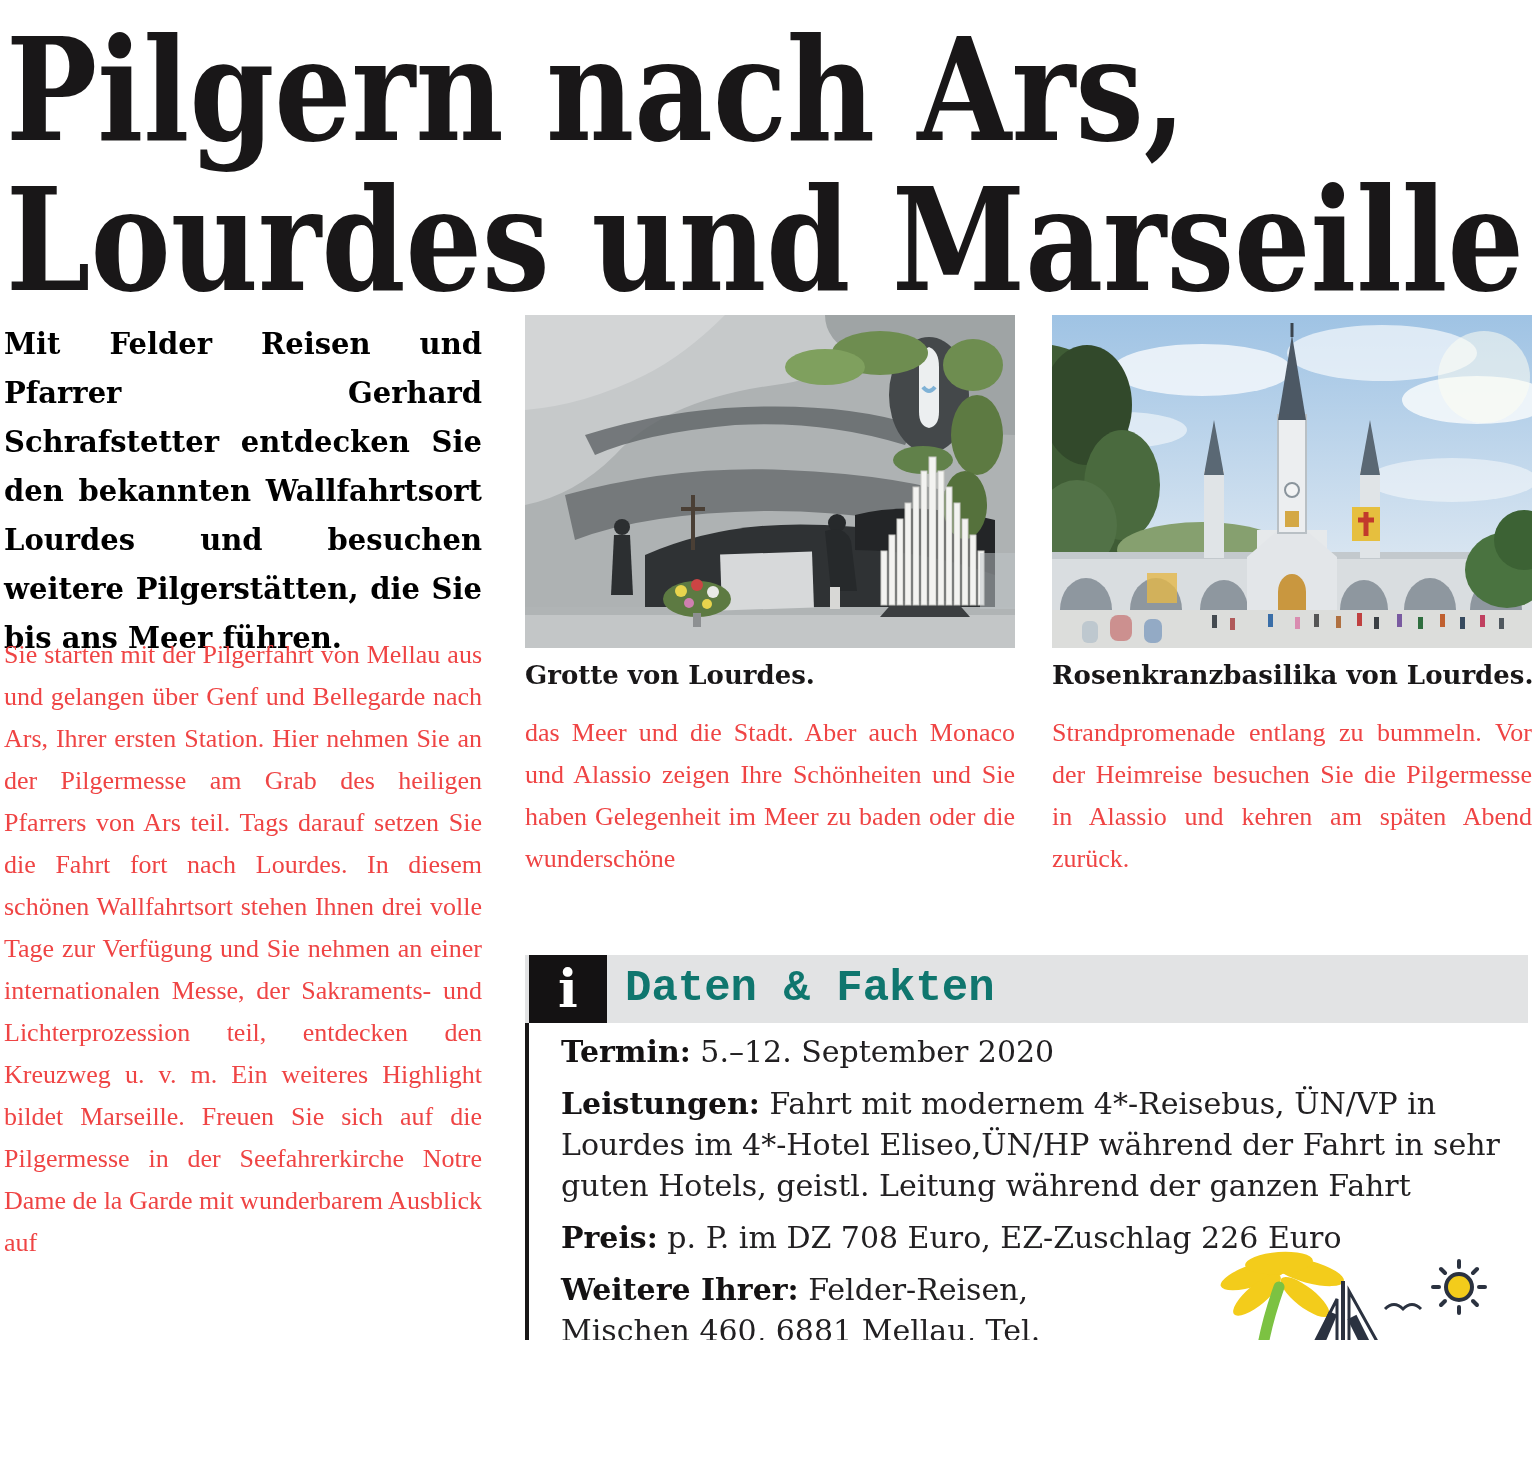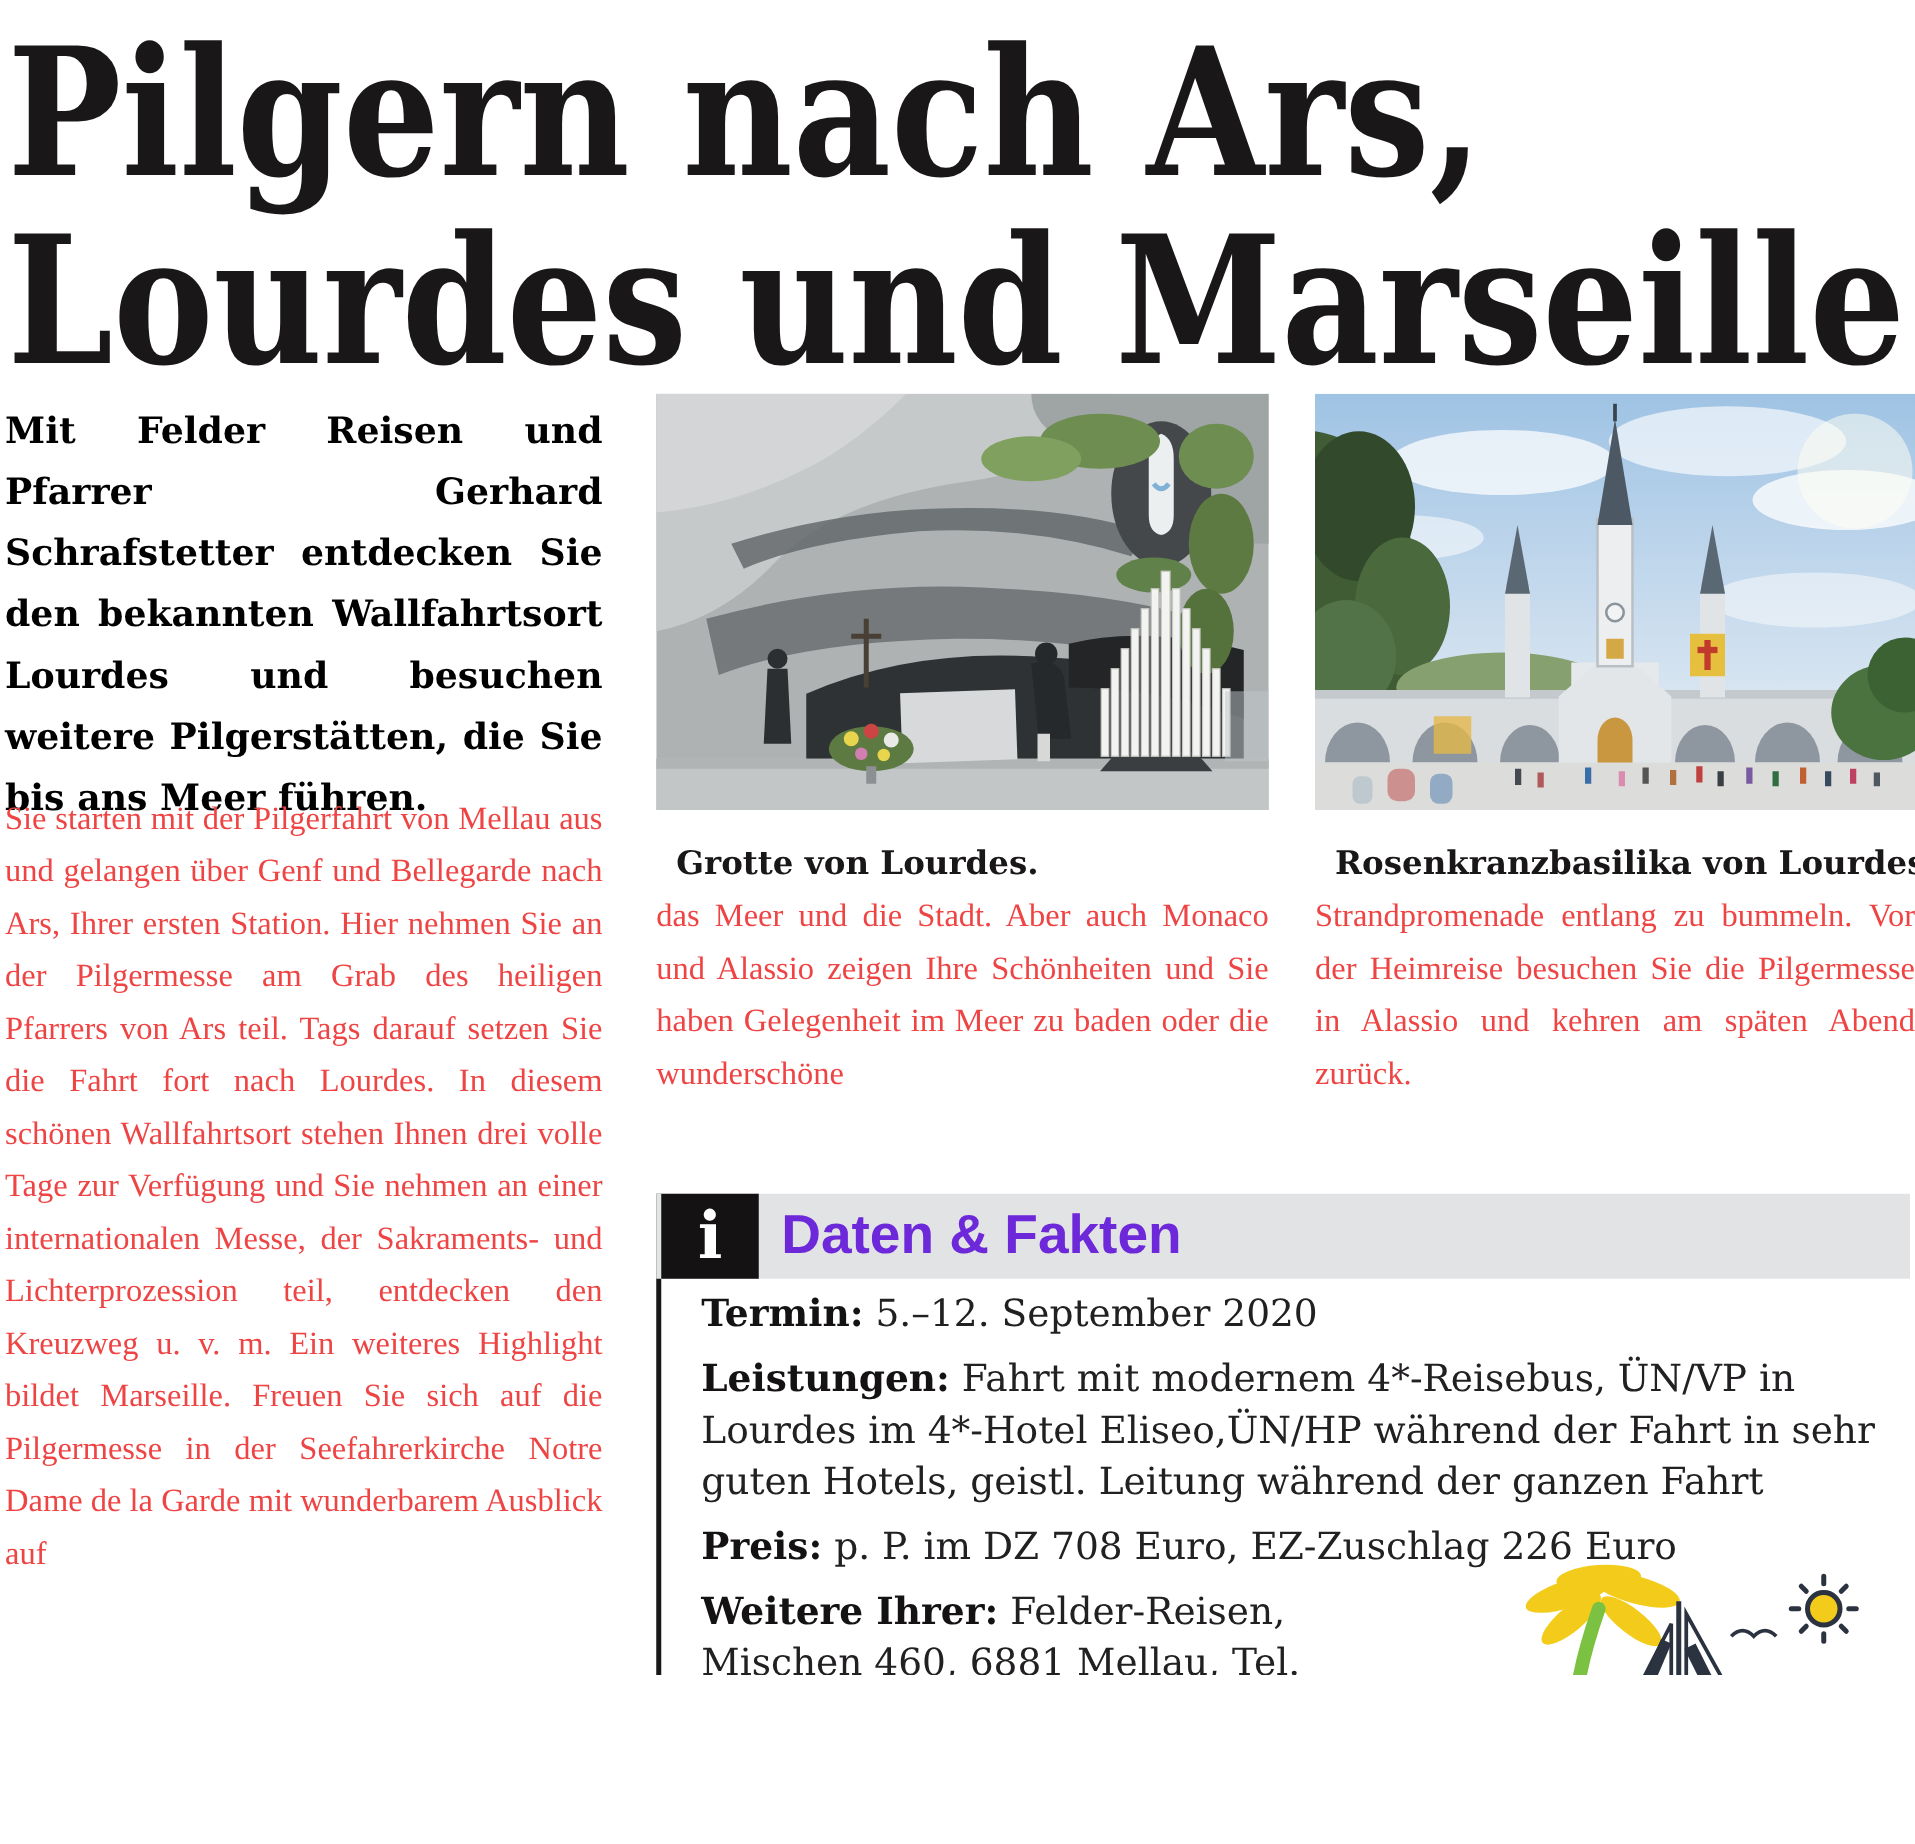--- a/index.html
+++ b/index.html
@@ -15,34 +15,34 @@
   
   .body-col{position:absolute;margin:0;font-family:"Liberation Serif","DejaVu Serif",serif;
             font-size:26px;line-height:42px;text-align:justify;color:#ef4444;hyphens:auto;}
   .col-left{left:4px;top:634px;width:478px;}
   .col-mid{left:525px;top:712px;width:490px;}
   .col-right{left:1052px;top:712px;width:480px;}
   
   .photo{position:absolute;display:block;}
   .photo1{left:525px;top:315px;width:490px;height:333px;}
   .photo2{left:1052px;top:315px;width:480px;height:333px;}
-  .caption{position:absolute;margin:16px;font-weight:bold;font-size:26px;white-space:nowrap;
+  .caption{position:absolute;margin:0;font-weight:bold;font-size:26px;white-space:nowrap;
            font-family:"DejaVu Serif",serif;color:#191718;text-align:center;}
   .cap1{left:525px;top:660px;}
   .cap2{left:1052px;top:660px;}
   
   .infobox{position:absolute;left:525px;top:955px;width:1003px;height:508px;
            border-left:4px solid #191718;border-bottom:4px solid #191718;box-sizing:border-box;}
   .infobox-header{position:absolute;left:-4px;top:0;width:1003px;height:68px;background:#e2e3e4;}
   .info-icon-box{position:absolute;left:0;top:0;width:78px;height:68px;background:#141213;
                  display:flex;align-items:center;justify-content:center;}
   .info-icon-glyph{color:#ffffff;font-family:"DejaVu Serif",serif;font-weight:bold;
                    font-size:52px;line-height:1;}
   .infobox-title{position:absolute;left:96px;top:8px;margin:0;font-weight:bold;font-size:44px;
-                 font-family:Liberation Sans, sans-serif;color:#6d28d9;white-space:nowrap;}
+                 font-family:Liberation Mono, monospace;color:#0f766e;white-space:nowrap;}
   .info-items{position:absolute;left:32px;top:76px;width:950px;}
   .info-item{margin:0 0 11px 0;font-size:30px;line-height:41px;color:#222022;
              font-family:"DejaVu Serif",serif;}
   .info-item b{color:#141213;}
   .info-item.narrow{width:580px;}
   .info-link{font-weight:bold;color:#141213;}
   .logo{position:absolute;left:608px;top:292px;width:390px;height:212px;}
 </style>
 </head>
 <body>

